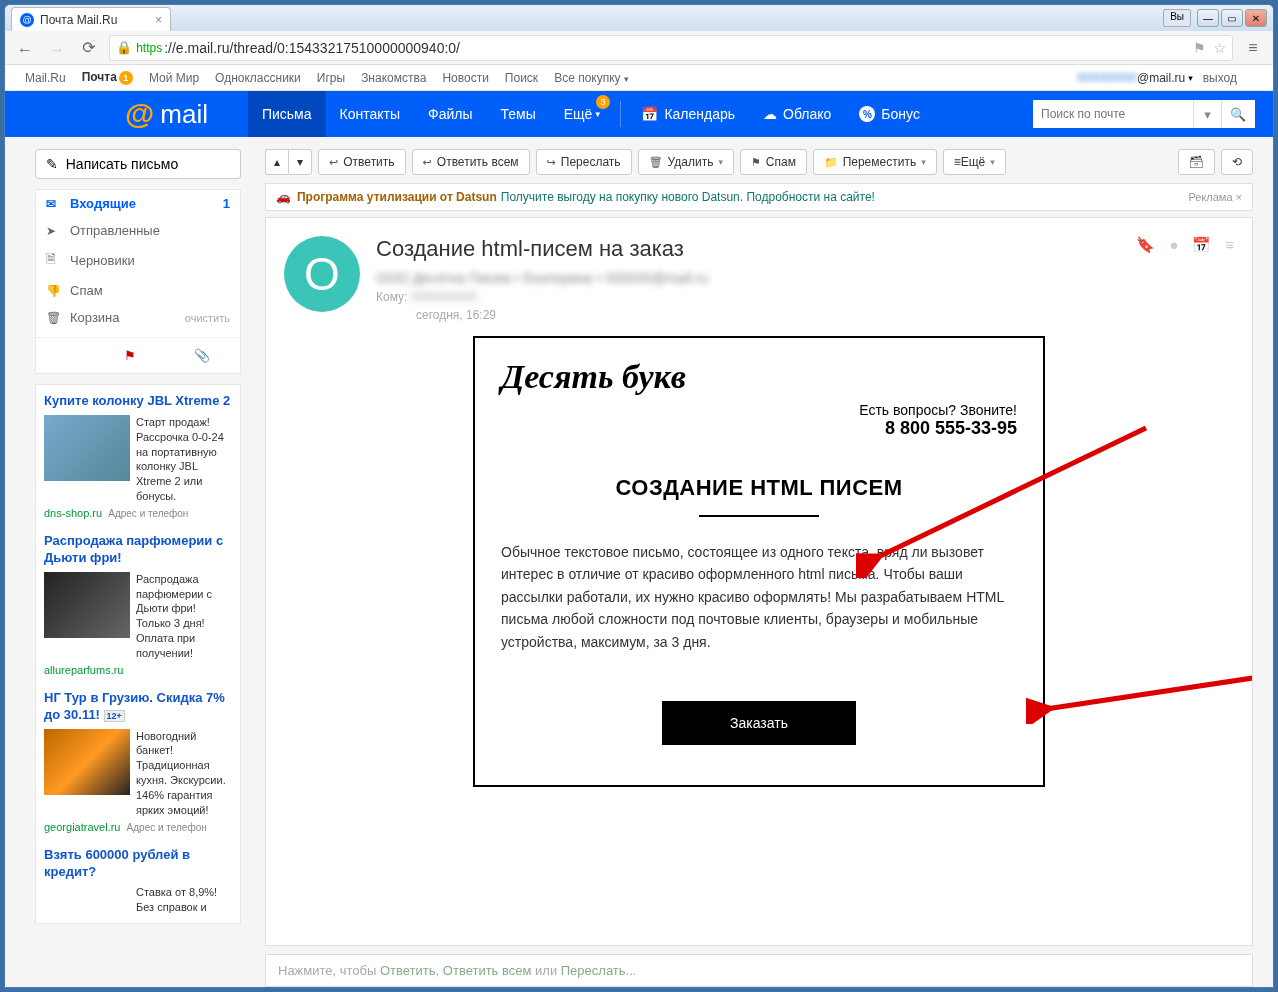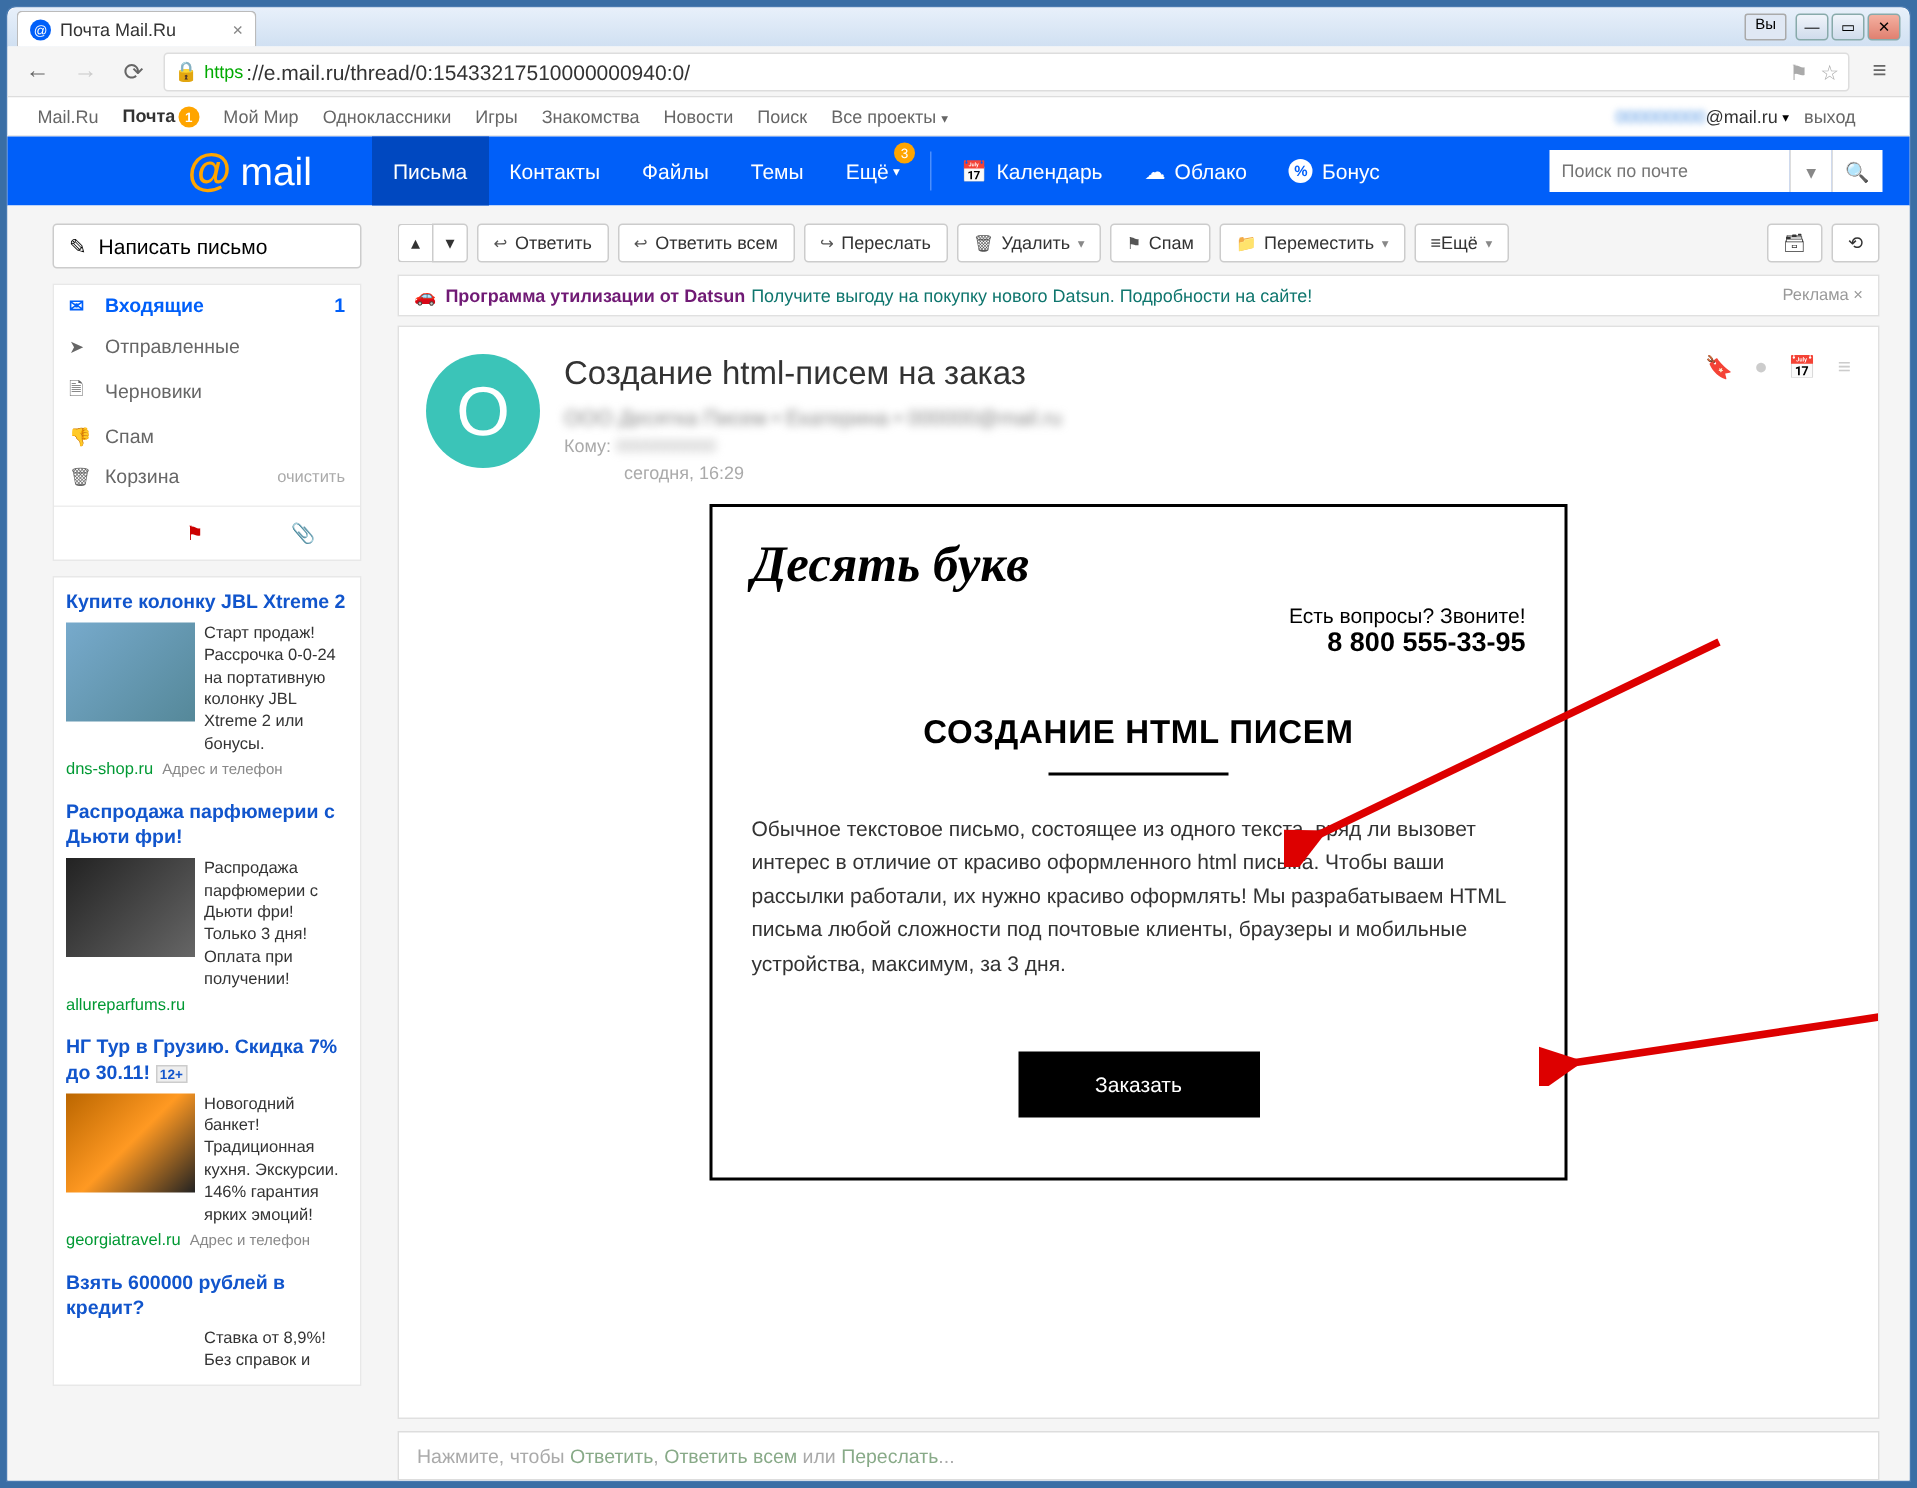--- a/index.html
+++ b/index.html
@@ -78,21 +78,21 @@
 .tb-btn .caret { margin-left: 5px; font-size: 9px; color: #888; }
 .tb-icon { margin-right: 5px; font-size: 11px; color: #555; }
 .tb-nav { display: flex; }
 .tb-nav .tb-btn { padding: 5px 8px; }
 .tb-nav .tb-btn:first-child { border-radius: 3px 0 0 3px; border-right: none; }
 .tb-nav .tb-btn:last-child { border-radius: 0 3px 3px 0; }
 .tb-right { margin-left: auto; display: flex; gap: 6px; }
 
 .promo-bar { background: #fff; border: 1px solid #e0e0e0; padding: 6px 10px; font-size: 12px; display: flex; align-items: center; margin-bottom: 6px; }
 .promo-car { color: #c00; margin-right: 6px; }
-.promo-link { color: #701a75; font-weight: bold; cursor: pointer; }
+.promo-link { color: #a16207; font-weight: bold; cursor: pointer; }
 .promo-text { color: #0f766e; margin-left: 4px; }
 .promo-label { margin-left: auto; color: #999; font-size: 11px; }
 
 .message-view { background: #fff; border: 1px solid #e0e0e0; flex: 1; padding: 18px 18px 0; overflow: hidden; position: relative; }
 .msg-header { display: flex; gap: 16px; margin-bottom: 14px; }
 .avatar { width: 76px; height: 76px; border-radius: 50%; background: #3bc4b8; color: #fff; font-size: 46px; display: flex; align-items: center; justify-content: center; flex-shrink: 0; }
 .msg-meta { flex: 1; }
 .msg-subject { font-size: 22px; color: #333; margin-bottom: 8px; }
 .msg-from { color: #888; filter: blur(3px); font-size: 14px; margin-bottom: 4px; }
 .msg-to { color: #aaa; font-size: 12px; margin-bottom: 4px; }
@@ -100,21 +100,21 @@
 .msg-actions { display: flex; gap: 14px; color: #ccc; font-size: 15px; }
 
 .email-body { margin: 0 auto; width: 572px; border: 2px solid #000; padding: 20px 26px 40px; position: relative; }
 .brand-cursive { font-family: 'Brush Script MT', cursive; font-size: 34px; font-weight: bold; font-style: italic; }
 .contact-block { text-align: right; margin-top: 6px; }
 .contact-q { font-size: 14px; text-align: right; }
 .contact-phone { font-size: 18px; font-weight: bold; }
 .body-title { text-align: center; font-size: 22px; font-weight: bold; margin-top: 36px; letter-spacing: 0.5px; }
 .body-hr { width: 120px; height: 2px; background: #000; margin: 14px auto 24px; }
 .body-para { font-size: 14px; line-height: 1.6; color: #333; }
-.order-btn { display: block; width: 161px; margin: 48px auto 0; background: #000; color: #fff; text-align: center; padding: 14px 0; font-size: 14px; cursor: pointer; }
+.order-btn { display: block; width: 194px; margin: 48px auto 0; background: #000; color: #fff; text-align: center; padding: 14px 0; font-size: 14px; cursor: pointer; }
 
 .arrow { position: absolute; pointer-events: none; }
 .arrow1 { top: 200px; left: 590px; }
 .arrow2 { top: 436px; left: 760px; }
 
 .reply-bar { background: #fff; border: 1px solid #ddd; margin-top: 8px; padding: 8px 12px; color: #aaa; font-size: 13px; cursor: text; }
 .reply-bar span.lk { color: #8a8; }
 </style>
 </head>
 <body>
@@ -153,21 +153,21 @@
 
   <div class="portal-bar">
     <a>Mail.Ru</a>
     <a class="active"><span>Почта</span><span class="portal-badge">1</span></a>
     <a>Мой Мир</a>
     <a>Одноклассники</a>
     <a>Игры</a>
     <a>Знакомства</a>
     <a>Новости</a>
     <a>Поиск</a>
-    <a><span>Все проекты</span> <span style="font-size:9px">▾</span></a>
+    <a><span>Все покупку</span> <span style="font-size:9px">▾</span></a>
     <div class="portal-right">
       <span class="portal-email">000000000</span>
       <span class="portal-domain">@mail.ru</span>
       <span style="font-size:9px;margin:0 10px 0 3px">▾</span>
       <a>выход</a>
     </div>
   </div>
 
   <div class="mail-header">
     <div class="logo">

